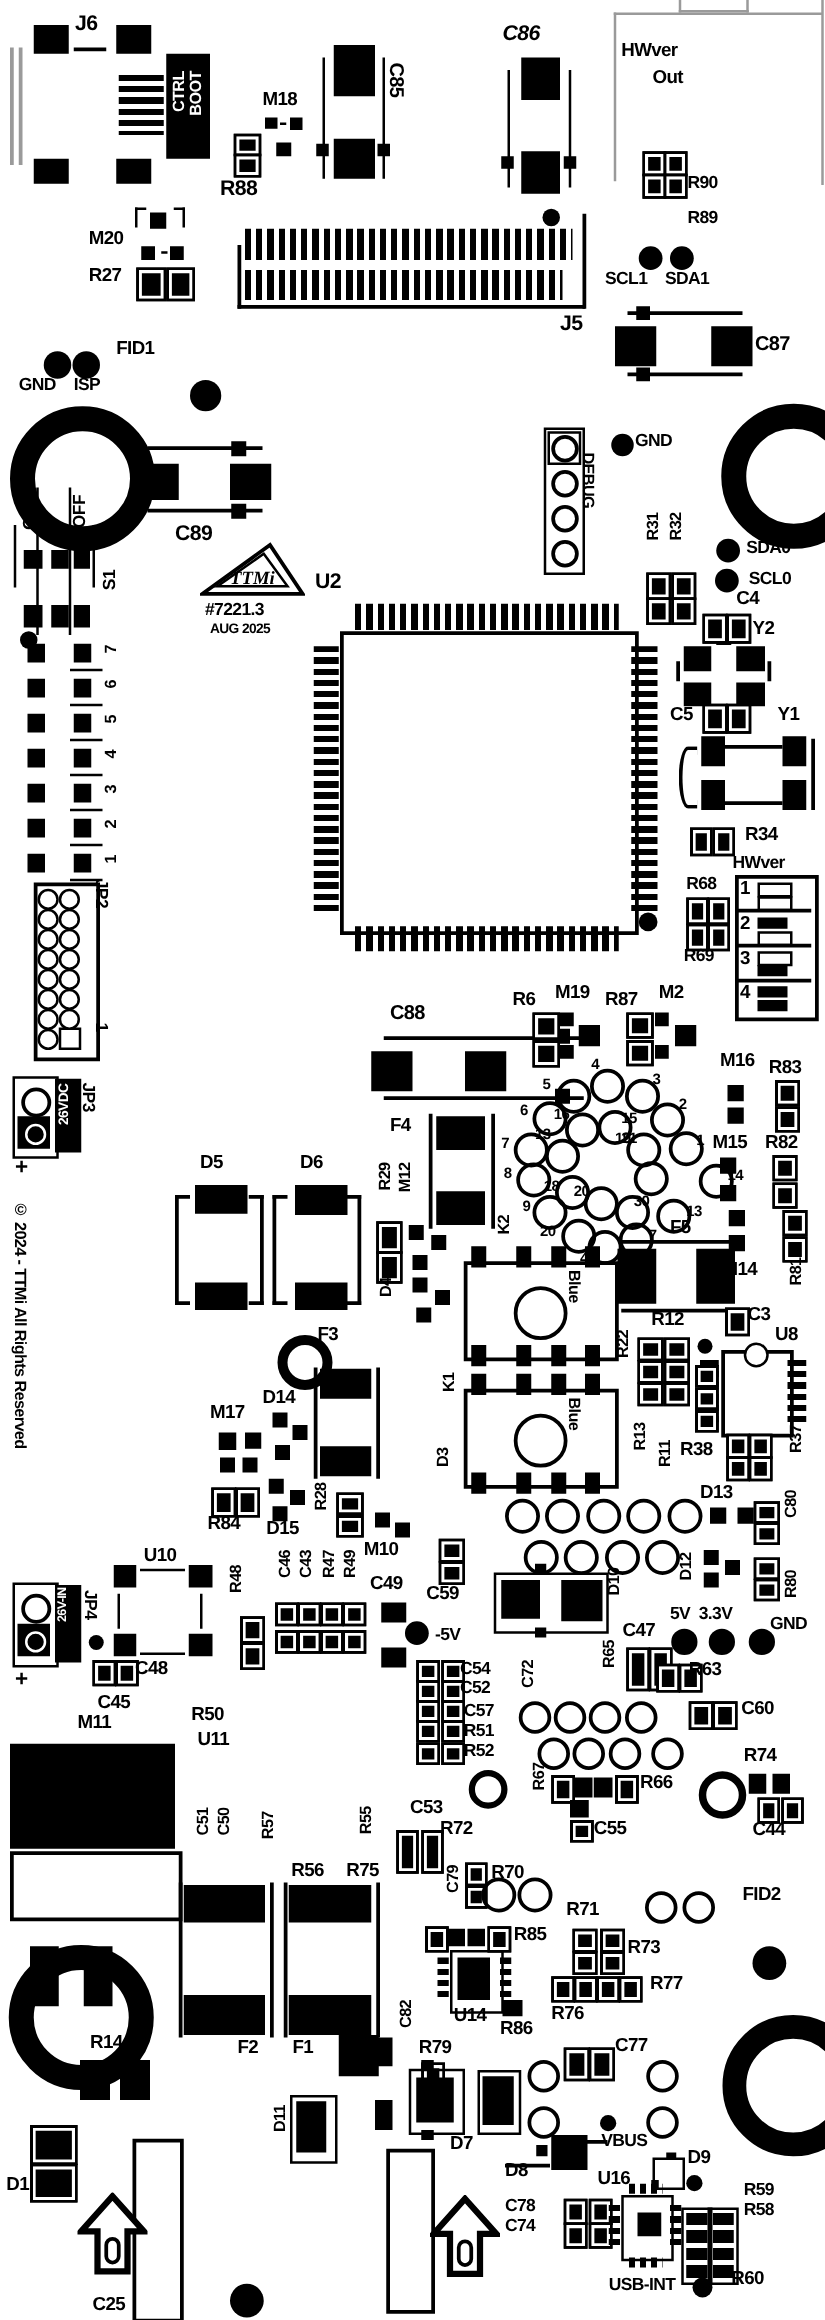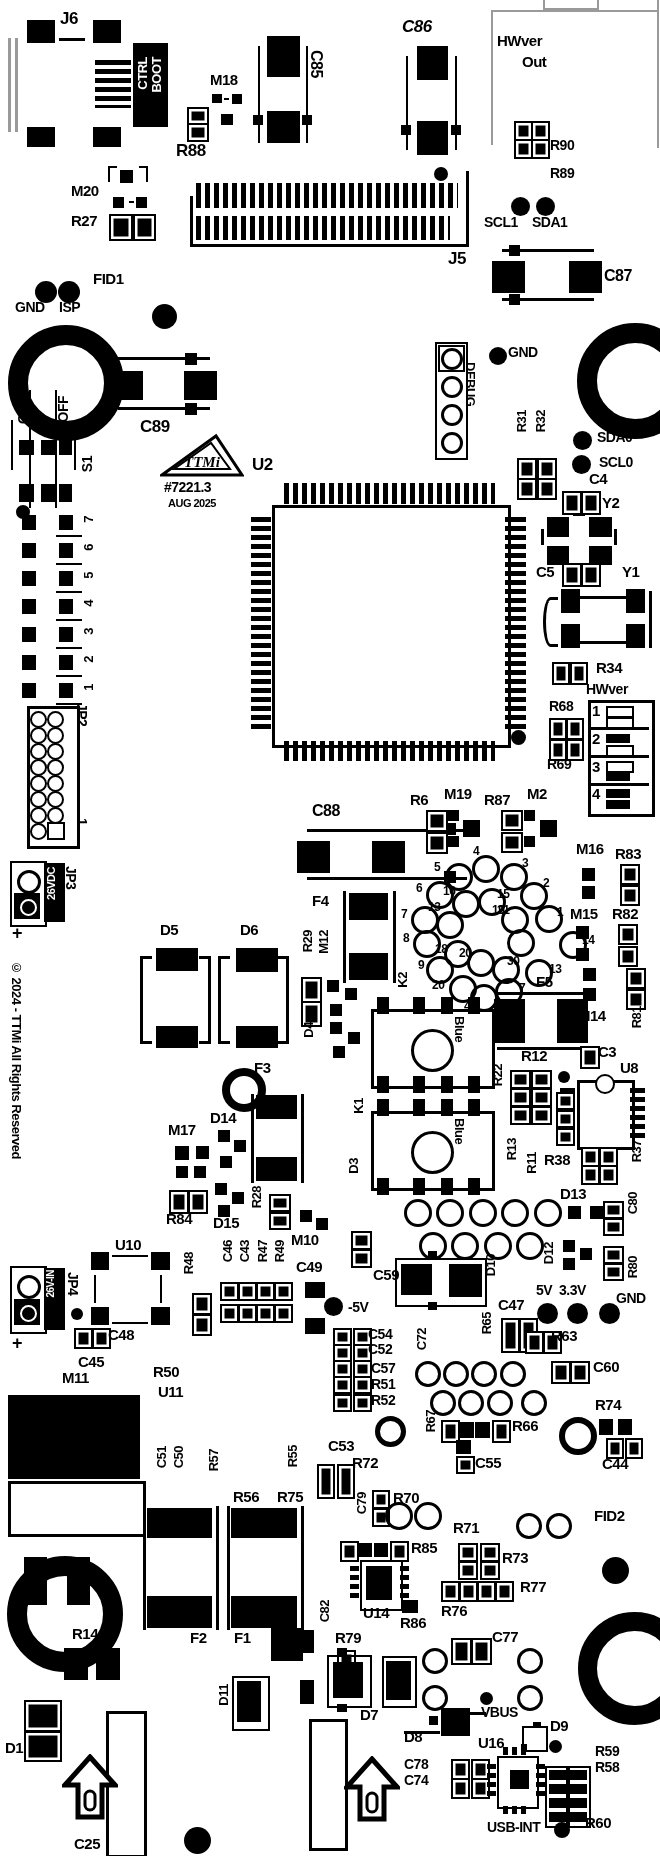--- a/index.html
+++ b/index.html
@@ -617,21 +617,21 @@
     <div class="lbl" style="left: 213px; top: 1215px; font-size: 15px;">D15</div>
     <div class="lbl r270" style="left: 250px; top: 1186px; font-size: 13px;">R28</div>
     <div class="lbl" style="left: 291px; top: 1232px; font-size: 15px;">M10</div>
     <div class="lbl" style="left: 115px; top: 1237px; font-size: 15px;">U10</div>
     <div class="lbl r270" style="left: 182px; top: 1252px; font-size: 13px;">R48</div>
     <div class="lbl r270" style="left: 221px; top: 1240px; font-size: 13px;">C46</div>
     <div class="lbl r270" style="left: 238px; top: 1240px; font-size: 13px;">C43</div>
     <div class="lbl r270" style="left: 256px; top: 1240px; font-size: 13px;">R47</div>
     <div class="lbl r270" style="left: 273px; top: 1240px; font-size: 13px;">R49</div>
     <div class="lbl" style="left: 296px; top: 1259px; font-size: 15px;">C49</div>
-    <div class="lbl" style="left: 341px; top: 1267px; font-size: 15px; margin-left: 32px;">C59</div>
+    <div class="lbl" style="left: 341px; top: 1267px; font-size: 15px;">C59</div>
     <div class="lbl" style="left: 108px; top: 1327px; font-size: 15px;">C48</div>
     <div class="lbl" style="left: 78px; top: 1354px; font-size: 15px;">C45</div>
     <div class="lbl" style="left: 62px; top: 1370px; font-size: 15px;">M11</div>
     <div class="lbl" style="left: 153px; top: 1364px; font-size: 15px;">R50</div>
     <div class="lbl" style="left: 158px; top: 1384px; font-size: 15px;">U11</div>
     <div class="lbl r90" style="left: 66px; top: 1272px; font-size: 14px;">JP4</div>
     <div class="lbl r270 wt" style="left: 46px; top: 1270px; font-size: 10px;">26V-IN</div>
     <div class="lbl" style="left: 12px; top: 1334px; font-size: 18px;">+</div>
     <div class="lbl" style="left: 348px; top: 1300px; font-size: 14px;">-5V</div>
     <div class="lbl" style="left: 368px; top: 1327px; font-size: 14px;">C54</div>

